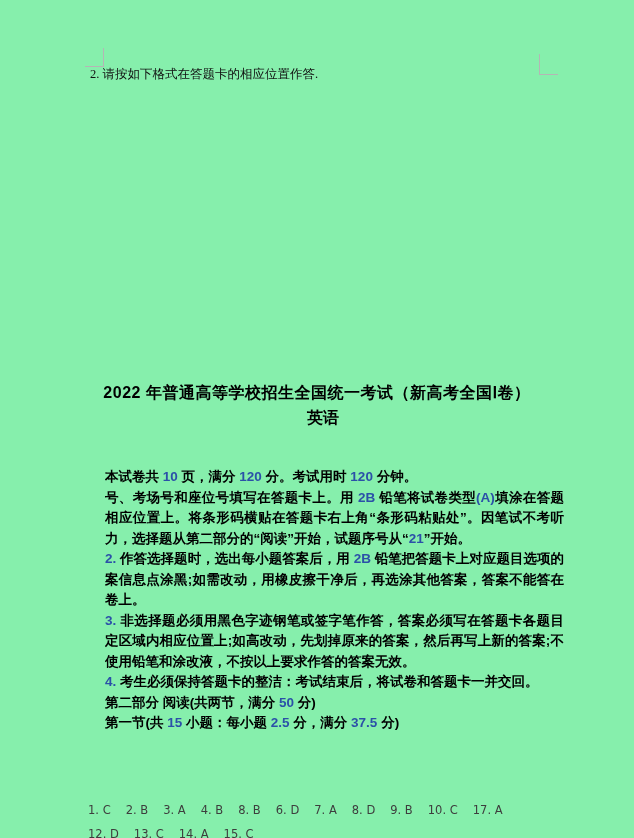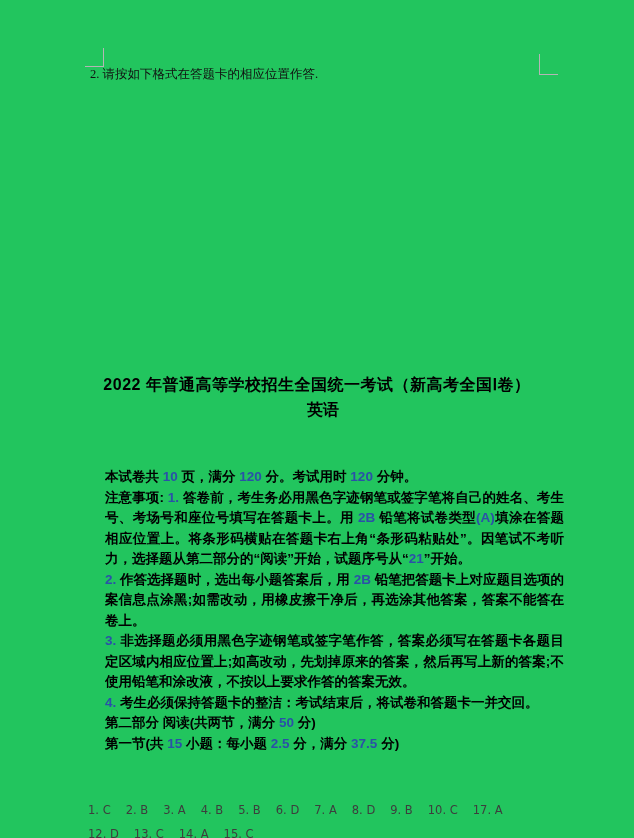--- a/index.html
+++ b/index.html
@@ -1,36 +1,36 @@
 <!DOCTYPE html>
 <html style="--num-color: #2b50a8;"><head>
 <meta charset="utf-8">
 <style>
   html,body{margin:0;padding:0;background:#ffffff;}
-  .page{position:relative;width:634px;height:838px;background:#22c55e;overflow:hidden;
+  .page{position:relative;width:634px;height:838px;background:#86efac;overflow:hidden;
         font-family:"Liberation Sans",sans-serif;color:#000;}
   
   .crop{position:absolute;}
   .crop-tl{left:85px;top:48px;width:18px;height:18px;
            border-right:1px solid #b5b5b5;border-bottom:1px solid #b5b5b5;}
   .crop-tr{left:539px;top:54px;width:18px;height:20px;
            border-left:1px solid #b5b5b5;border-bottom:1px solid #b5b5b5;}
   
   .instruction{position:absolute;left:90px;top:66px;width:470px;
                font-family:"Liberation Serif",serif;font-size:12.5px;line-height:16px;color:#111;}
   
   .answer-box{position:absolute;left:91px;top:91px;width:451px;height:137px;
               border:1.5px solid #000;background:#fff;}
   .answer-box p{margin:0;font-family:"Liberation Serif",serif;font-size:12px;
                 line-height:16px;color:#111;}
   .sent1{padding:7px 0 0 23px;}
   .sent2{padding:37px 0 0 23px;}
   
   .title-block{position:absolute;left:0;top:372px;width:634px;text-align:center;}
-  .title-main{font-size:16px;font-weight:bold;line-height:25px;letter-spacing:.5px;}
+  .title-main{font-size:16px;font-weight:bold;line-height:25px;letter-spacing:.5px;margin-top:8px;}
   .title-sub{font-size:16px;font-weight:bold;line-height:25px;padding-left:12px;}
   
   .notes{position:absolute;left:105px;top:467px;width:459px;}
   .note-line{height:20.5px;line-height:20.5px;font-size:13.5px;font-weight:bold;
              color:#000;overflow:hidden;white-space:nowrap;}
   .note-line.jfull{white-space:normal;text-align:justify;text-align-last:justify;}
   .num{color:var(--num-color,#2b50a8);}
   
   .answers{position:absolute;left:88px;top:752px;width:470px;
            font-family:"DejaVu Sans",sans-serif;font-size:11.5px;color:#3d3d3d;}
@@ -48,33 +48,32 @@
   <div class="instruction">2. 请按如下格式在答题卡的相应位置作答.</div>
 
 
   <div class="title-block">
     <div class="title-main">2022 年普通高等学校招生全国统一考试（新高考全国Ⅰ卷）</div>
     <div class="title-sub">英语</div>
   </div>
 
   <div class="notes">
       <div class="note-line">本试卷共 <span class="num">10</span> 页，满分 <span class="num">120</span> 分。考试用时 <span class="num">120</span> 分钟。</div>
-      <div class="note-line jfull">注意事项: <span class="num">1.</span> 答卷前，考生务必用黑色字迹钢笔或签字笔将自己的姓名、考生</div>
       <div class="note-line jfull">号、考场号和座位号填写在答题卡上。用 <span class="num">2B</span> 铅笔将试卷类型<span class="num">(A)</span>填涂在答题卡</div>
       <div class="note-line jfull">相应位置上。将条形码横贴在答题卡右上角“条形码粘贴处”。因笔试不考听</div>
       <div class="note-line">力，选择题从第二部分的“阅读”开始，试题序号从“<span class="num">21</span>”开始。</div>
       <div class="note-line jfull"><span class="num">2.</span> 作答选择题时，选出每小题答案后，用 <span class="num">2B</span> 铅笔把答题卡上对应题目选项的答</div>
       <div class="note-line jfull">案信息点涂黑;如需改动，用橡皮擦干净后，再选涂其他答案，答案不能答在试</div>
       <div class="note-line">卷上。</div>
       <div class="note-line jfull"><span class="num">3.</span> 非选择题必须用黑色字迹钢笔或签字笔作答，答案必须写在答题卡各题目指</div>
       <div class="note-line jfull">定区域内相应位置上;如高改动，先划掉原来的答案，然后再写上新的答案;不准</div>
       <div class="note-line">使用铅笔和涂改液，不按以上要求作答的答案无效。</div>
       <div class="note-line"><span class="num">4.</span> 考生必须保持答题卡的整洁：考试结束后，将试卷和答题卡一并交回。</div>
       <div class="note-line">第二部分 阅读(共两节，满分 <span class="num">50</span> 分)</div>
       <div class="note-line">第一节(共 <span class="num">15</span> 小题：每小题 <span class="num">2.5</span> 分，满分 <span class="num">37.5</span> 分)</div>
     </div>
 
   <div class="answers">
-    <div class="ans-row"><div class="ans">1. C</div><div class="ans">2. B</div><div class="ans">3. A</div><div class="ans">4. B</div><div class="ans">5. B</div><div class="ans">6. D</div><div class="ans">7. A</div><div class="ans">8. D</div><div class="ans">9. B</div><div class="ans">10. C</div><div class="ans">17. A</div></div>
+    <div class="ans-row"><div class="ans">1. C</div><div class="ans">2. B</div><div class="ans">3. A</div><div class="ans">4. B</div><div class="ans">8. B</div><div class="ans">6. D</div><div class="ans">7. A</div><div class="ans">8. D</div><div class="ans">9. B</div><div class="ans">10. C</div><div class="ans">17. A</div></div>
     <div class="ans-row"><div class="ans">12. D</div><div class="ans">13. C</div><div class="ans">14. A</div><div class="ans">15. C</div></div>
   </div>
 
 </div>
 
 </body></html>

